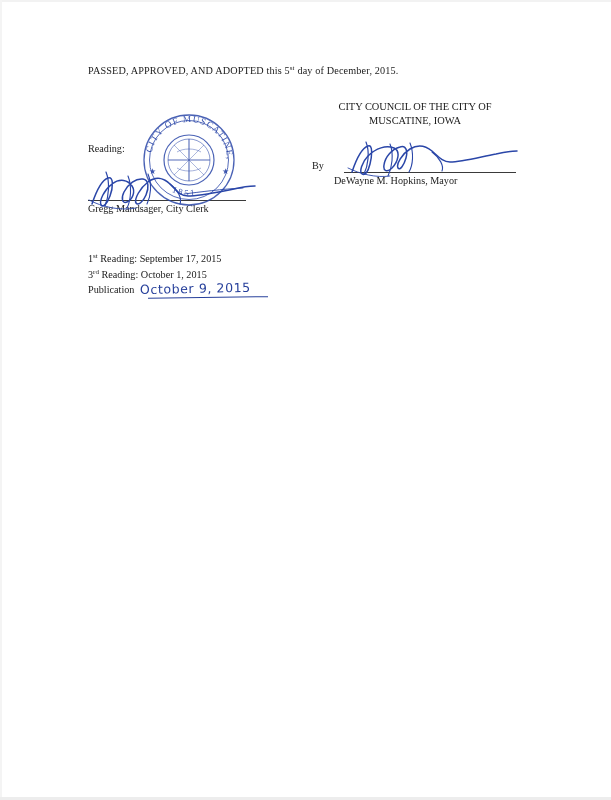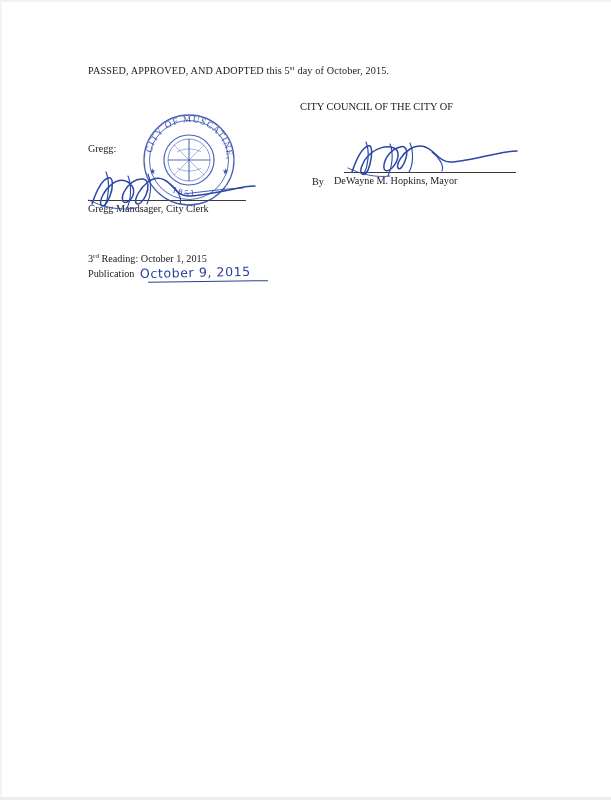--- a/index.html
+++ b/index.html
@@ -49,38 +49,37 @@
     letter-spacing: 0.15px;
     white-space: nowrap;
   }
   .passed-line sup { font-size: 7px; }
 
   .council-block {
     position: absolute;
     left: 300px;
     top: 100px;
     width: 230px;
-    text-align: left;
+    text-align: center;
     font-size: 10.4px;
     line-height: 14px;
   }
 
   .attest-label {
     position: absolute;
     left: 88px;
     top: 143px;
     font-size: 10.2px;
   }
 
   .by-label {
     position: absolute;
     left: 312px;
     top: 160px;
     font-size: 10.2px;
-    margin-top: 16px;
   }
 
   .mayor-name {
     position: absolute;
     left: 334px;
     top: 175px;
     font-size: 10.2px;
     white-space: nowrap;
   }
 
@@ -161,27 +160,28 @@
 </style>
 </head>
 <body>
 
 <div class="page">
 
   <div class="scan-edge-top"></div>
   <div class="scan-edge-left"></div>
   <div class="scan-edge-bottom"></div>
 
-  <div class="passed-line"><span>PASSED, APPROVED, AND ADOPTED this 5</span><sup>st</sup><span> day of October, 2015.</span></div>
+  <div class="passed-line"><span>PASSED, APPROVED, AND ADOPTED this 5</span><sup>st</sup><span> day of December, 2015.</span></div>
 
   <div class="council-block">
     <div>CITY COUNCIL OF THE CITY OF</div>
+    <div>MUSCATINE, IOWA</div>
   </div>
 
-  <div class="attest-label">Gregg:</div>
+  <div class="attest-label">Reading:</div>
 
   <div class="by-label">By</div>
 
   <div class="mayor-rule"></div>
   <div class="mayor-name">DeWayne M. Hopkins, Mayor</div>
 
   <div class="clerk-rule"></div>
   <div class="clerk-name">Gregg Mandsager, City Clerk</div>
 
   <svg class="ink" style="left:346px; top:138px;" width="175" height="44" viewBox="0 0 175 44">
@@ -232,17 +232,18 @@
         </text>
       </g>
       <g fill="#2a46a8" opacity="0.9" font-size="8">
         <text x="12" y="66">★</text>
         <text x="85" y="66">★</text>
       </g>
     </svg>
   </div>
 
   <div class="readings">
+    <div class="row"><span>1</span><sup>st</sup><span> Reading: September 17, 2015</span></div>
     <div class="row"><span>3</span><sup>rd</sup><span> Reading: October 1, 2015</span></div>
     <div class="publication-row"><span>Publication</span><span class="handwritten">October 9, 2015</span><span class="pub-underline"></span></div>
   </div>
 
 </div>
 
 </body></html>

